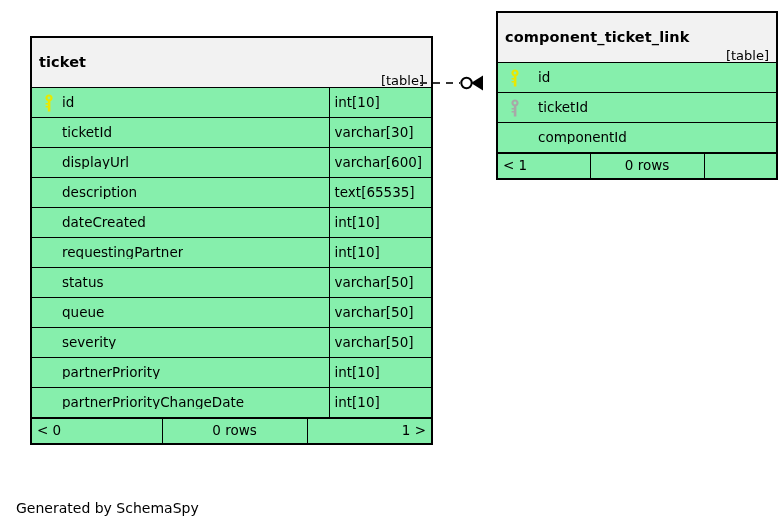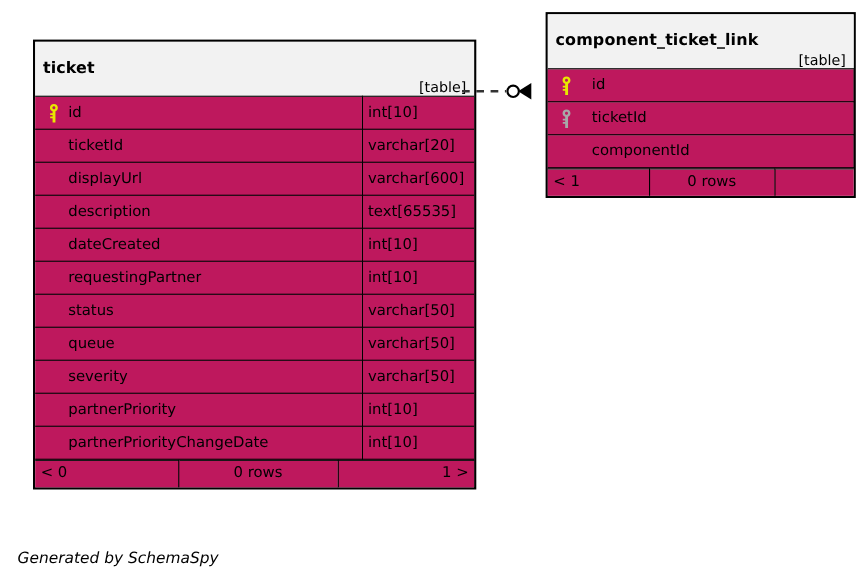--- a/index.html
+++ b/index.html
@@ -40,21 +40,21 @@
     table-layout: fixed;
   }
 
   .entity-table td {
     border: 1px solid #000000;
     padding: 0;
     vertical-align: middle;
     font-size: 13.5px;
     line-height: 1;
     height: 29px;
-    background: #be185d;
+    background: #86efac;
   }
 
   
   .hdr-cell {
     background: #f2f2f2 !important;
     border-left: 0 !important;
     border-right: 0 !important;
     border-top: 0 !important;
     border-bottom: 1px solid #000000 !important;
     height: 30px !important;
@@ -132,21 +132,20 @@
   }
 
   
   .caption {
     position: absolute;
     left: 16px;
     top: 500px;
     font-size: 14px;
     color: #000000;
     white-space: nowrap;
-    font-style: italic;
   }
 </style>
 </head>
 <body>
 
 <div id="canvas">
 
   <div class="entity" id="entity-ticket" style="left:30px; top:36px; width:403px;">
     <table class="entity-table">
       <colgroup>
@@ -177,21 +176,21 @@
           <td class="col-type">int[10]</td>
         </tr>
 
         <tr>
           <td class="col-name">
             <div class="col-name-inner indent-no-key">
               <span class="keyslot"></span>
               <span class="colname-txt">ticketId</span>
             </div>
           </td>
-          <td class="col-type">varchar[20]</td>
+          <td class="col-type">varchar[30]</td>
         </tr>
 
         <tr>
           <td class="col-name">
             <div class="col-name-inner indent-no-key">
               <span class="keyslot"></span>
               <span class="colname-txt">displayUrl</span>
             </div>
           </td>
           <td class="col-type">varchar[600]</td>

